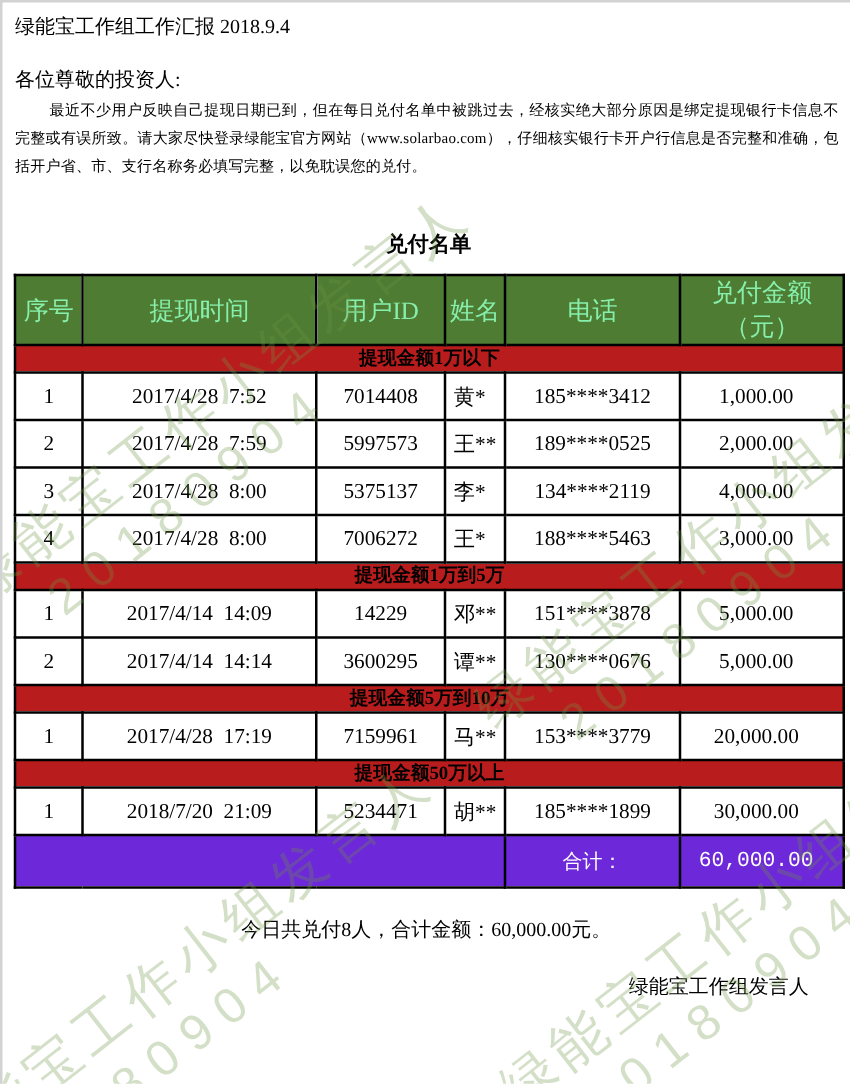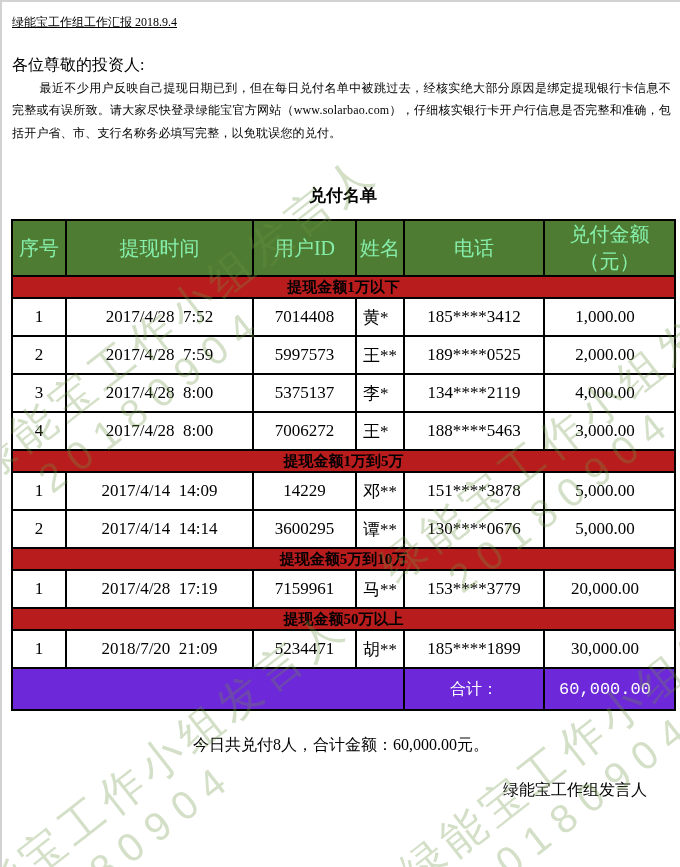--- a/index.html
+++ b/index.html
@@ -9,21 +9,21 @@
     box-sizing:border-box;
     border-top:2px solid #d2d2d2;
     border-left:2px solid #d2d2d2;
     font-family:"Liberation Serif","DejaVu Serif",serif;
     color:#000;
     position:relative;
     overflow:hidden;
   }
   .content{position:relative;z-index:1;}
 
-  .doc-title{margin:10px 10px 0 10px;font-size:12px;line-height:20px;text-decoration:underline;}
+  .doc-title{margin:10px 10px 0 10px;font-size:16px;line-height:20px;}
   .salutation{margin:22px 10px 0 10px;font-size:16px;line-height:22px;}
   .body-par{
     margin:1px 9px 0 10px;
     font-size:12px;line-height:22.4px;
     text-align:justify;text-indent:2.3em;
     letter-spacing:0.2px;
   }
 
   .table-title{
     margin:42px 0 0 4px;

